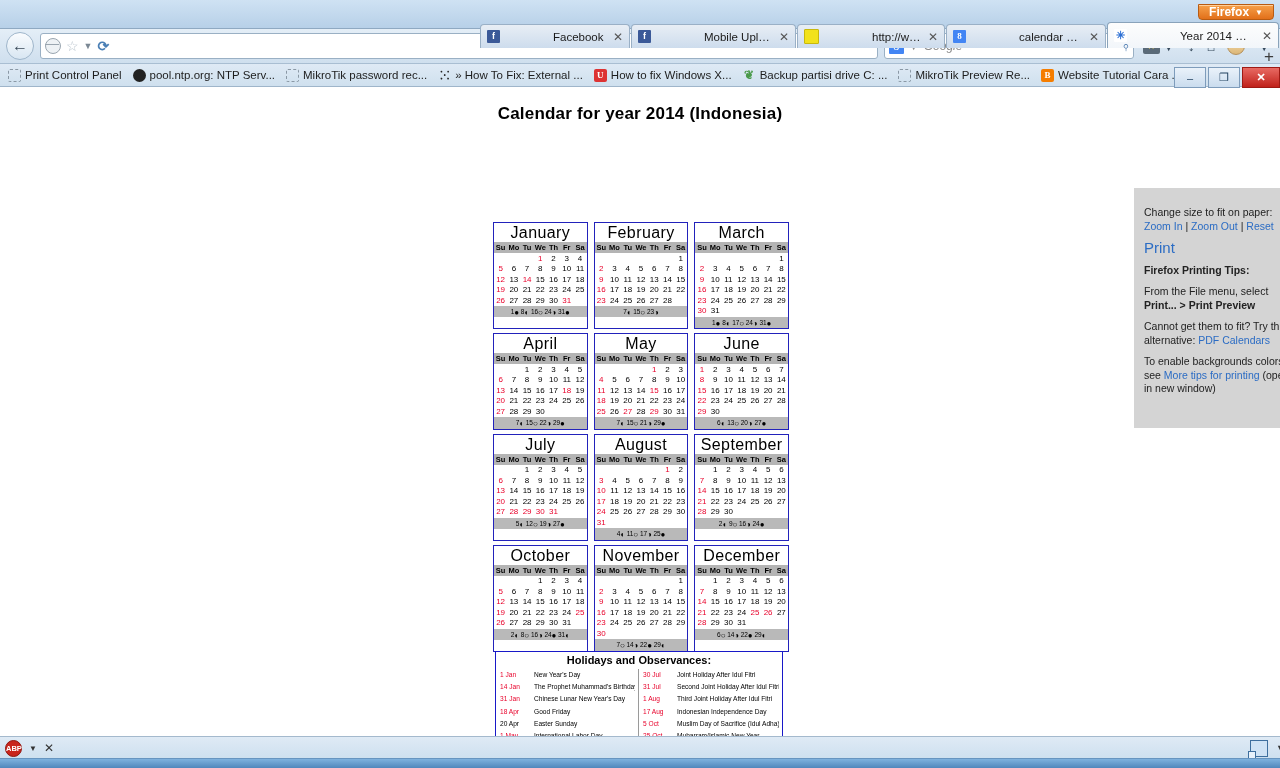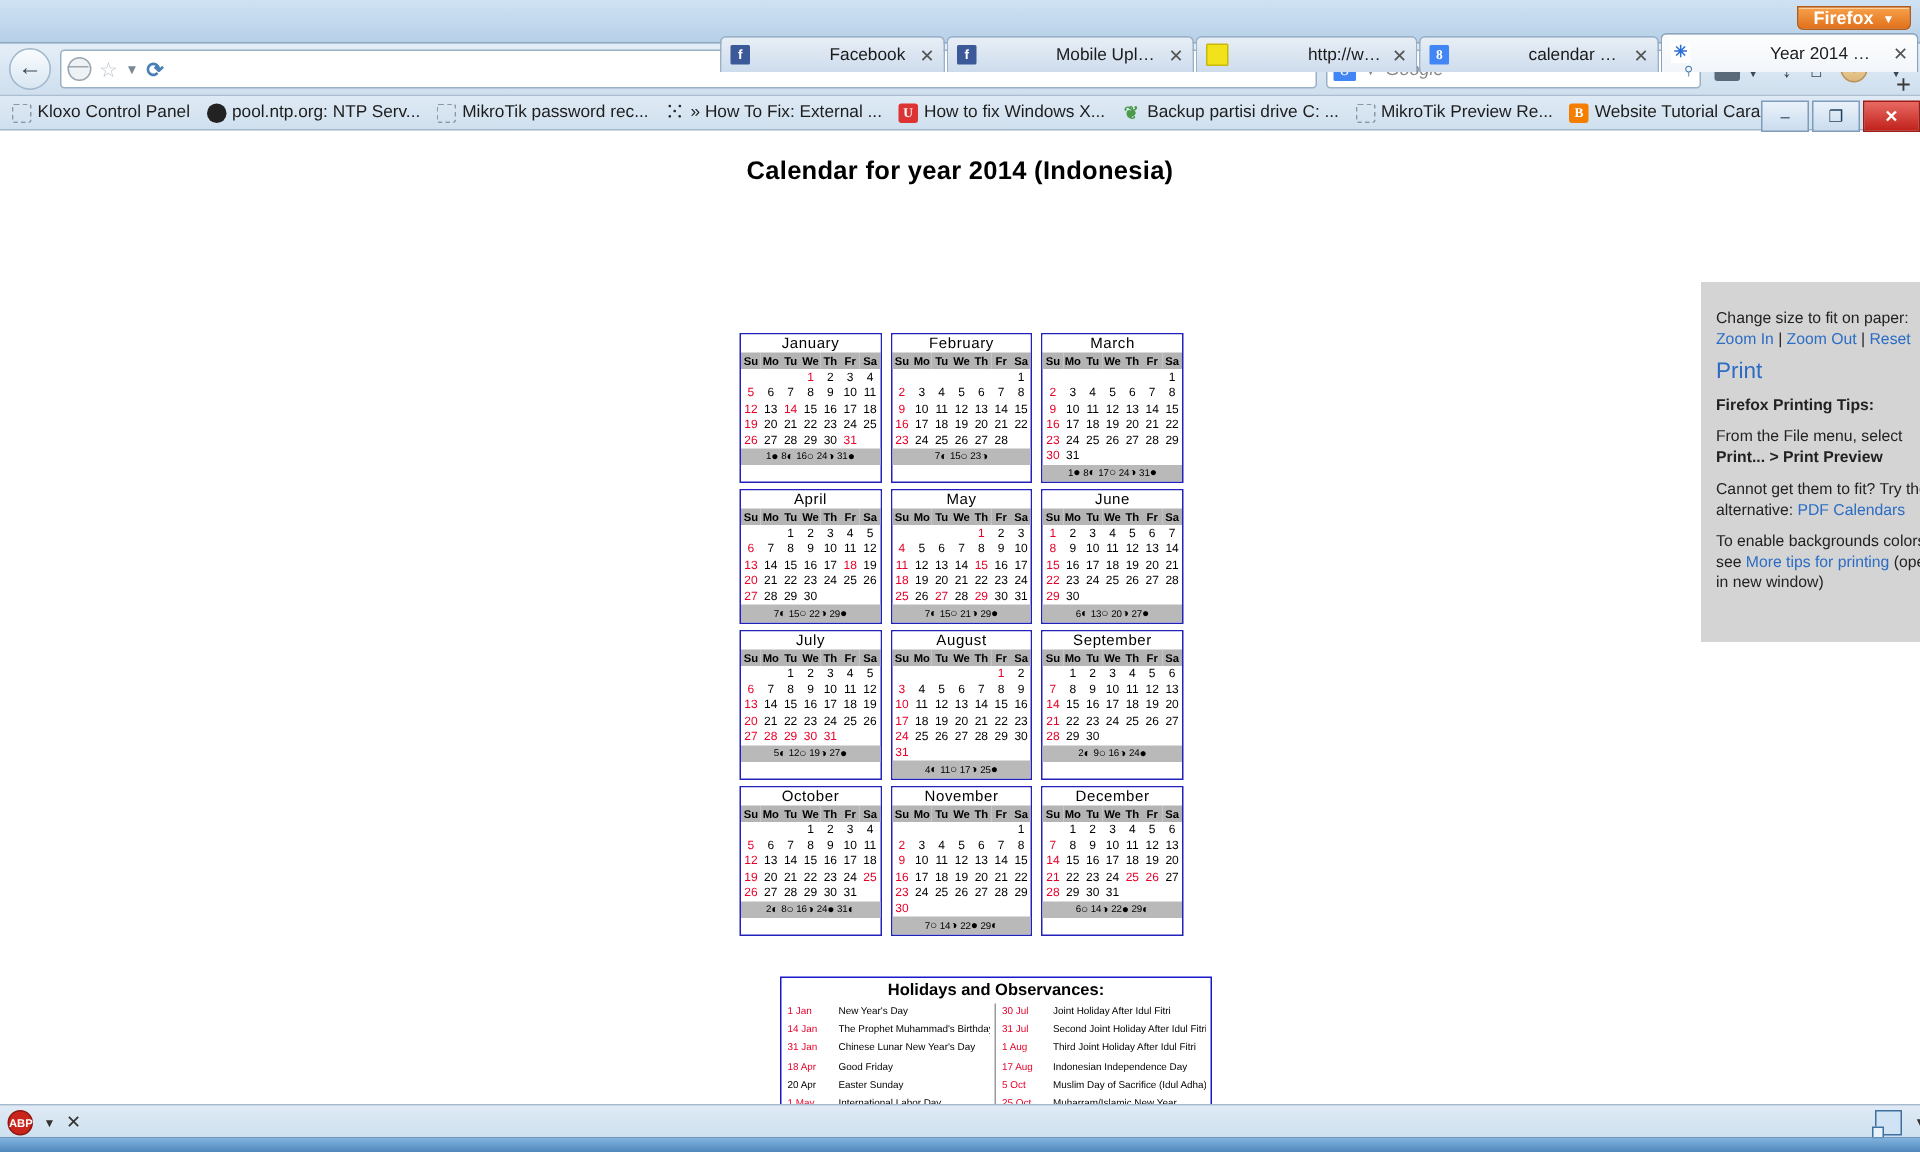--- a/index.html
+++ b/index.html
@@ -137,21 +137,21 @@
     letter-spacing:0.2px;
   }
 
   .calwrap{position:absolute;left:493px;top:134px;width:296px;}
   .qrow{display:flex;gap:6px;margin-bottom:4px;}
   .month{
     width:95px;border:1px solid #2222bb;background:#fff;
     box-sizing:border-box;
   }
   .m-name{
-    text-align:center;font-size:10px;color:#000;
+    text-align:center;font-size:16px;color:#000;
     padding:1px 0 0 0;background:#fff;letter-spacing:0.4px;
   }
   table.days{
     border-collapse:collapse;width:100%;font-size:8px;
     table-layout:fixed;
   }
   table.days th{
     background:#b4b4b4;color:#000;font-weight:bold;font-size:7.5px;
     padding:1px 0;text-align:center;line-height:9px;
   }
@@ -164,21 +164,21 @@
   .moonrow{
     background:#b9b9b9;text-align:center;font-size:6.5px;
     color:#000;padding:1px 0 1px 0;line-height:9px;white-space:nowrap;
     letter-spacing:-0.1px;
   }
   .moonrow .mp{font-size:8px;vertical-align:-0.5px;letter-spacing:0;}
 
   
   .holidays{
     position:absolute;left:495px;top:563px;width:288px;
-    border:1.5px solid #1818c8;background:#fff;box-sizing:border-box;margin-left:25px;
+    border:1.5px solid #1818c8;background:#fff;box-sizing:border-box;
   }
   .hol-title{
     text-align:center;font-size:11px;font-weight:bold;color:#000;
     padding:2px 0 3px 0;
   }
   .hol-cols{display:flex;}
   .hol-col{width:50%;box-sizing:border-box;padding:0 3px 3px 4px;}
   .hol-col.left{border-right:1px solid #9a9a9a;}
   .hol-row{display:flex;font-size:6.6px;line-height:12.2px;color:#000;white-space:nowrap;}
   .hol-date{width:34px;flex:0 0 34px;text-align:left;font-weight:normal;}
@@ -296,21 +296,21 @@
     </div>
     <div class="navicon">
       <span class="dd">▼</span>
     </div>
   </div>
 
   <div class="bookmarkbar">
     <div id="bookmarks-container" style="display:flex;align-items:center;gap:3px;">
         <div class="bm">
           <span class="bm-ico ico-dashed"></span>
-          <span>Kloxo Control Panel</span>
+          <span>Print Control Panel</span>
         </div>
         <div class="bm">
           <span class="bm-ico ico-clock"></span>
           <span>pool.ntp.org: NTP Serv...</span>
         </div>
         <div class="bm">
           <span class="bm-ico ico-dashed"></span>
           <span>MikroTik password rec...</span>
         </div>
         <div class="bm">

